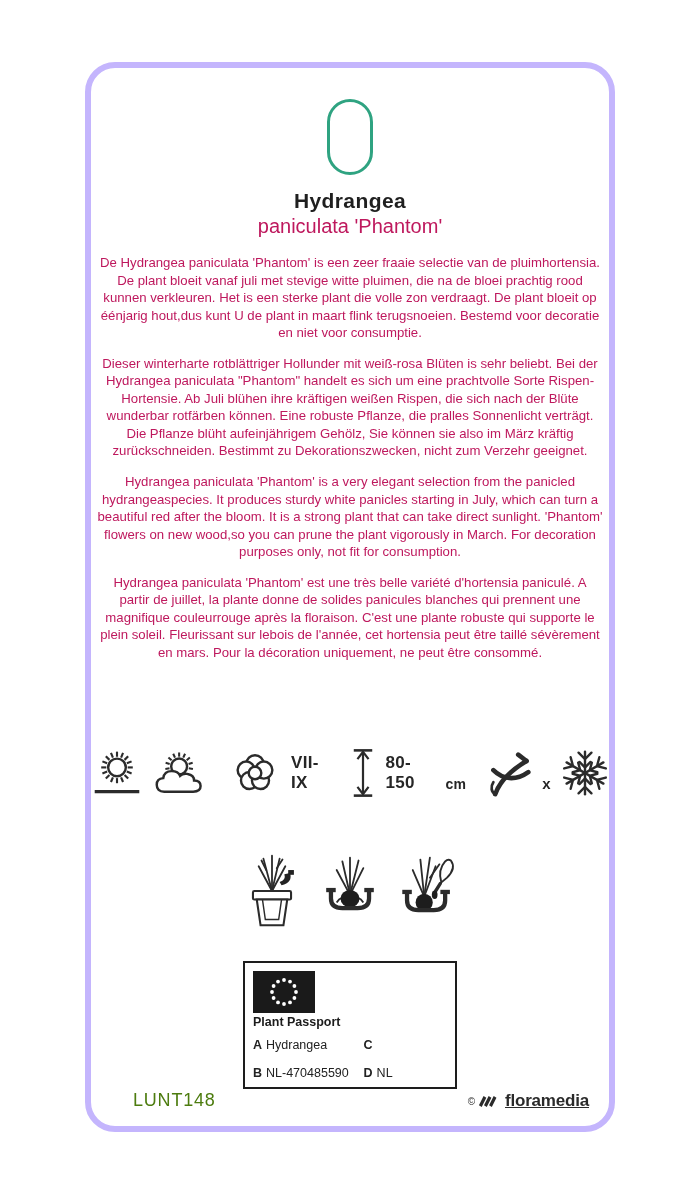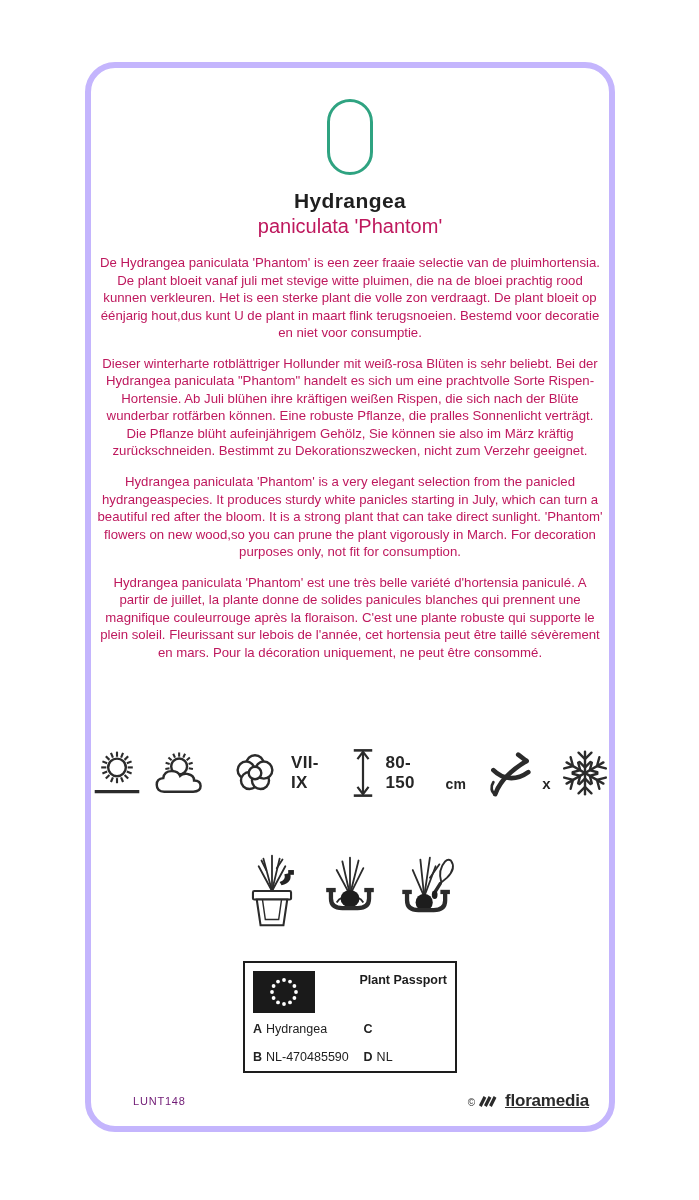--- a/index.html
+++ b/index.html
@@ -43,33 +43,33 @@
   .icon-label.mark{font-size:15px;padding-bottom:9px;}
   .gap-l{margin-left:10px;}
   .pots-row{
     margin-top:50px;display:flex;justify-content:center;
     align-items:flex-end;gap:16px;
   }
   .passport{
     width:214px;margin:30px auto 0;border:2px solid #1d1d1d;
     box-sizing:border-box;padding:8px 8px 7px 8px;background:#fff;
   }
-  .pp-top{display:flex;justify-content:space-between;align-items:flex-start;}
+  .pp-top{display:flex;justify-content:flex-start;align-items:flex-start;flex-direction:column;}
   .pp-title{font-weight:bold;font-size:12.5px;color:#1c1c1c;padding-top:2px;}
   .pp-grid{
     display:grid;grid-template-columns:57% 43%;
     grid-auto-flow:column;grid-template-rows:repeat(2,auto);
     margin-top:9px;font-size:12.5px;color:#222;row-gap:14px;
   }
   .pp-grid b{font-weight:bold;margin-right:4px;}
   .footer{
     position:absolute;left:42px;right:20px;bottom:15px;
     display:flex;justify-content:space-between;align-items:center;
   }
-  .code{font-size:11px;color:#701a75;letter-spacing:.8px;}
+  .code{font-size:18px;color:#4d7c0f;letter-spacing:.8px;}
   .brand{display:inline-flex;align-items:center;gap:3px;color:#2a2a2a;}
   .brand .copy{font-size:10px;position:relative;top:1px;}
   .brand .brand-name{font-weight:bold;font-size:17px;letter-spacing:-.2px;text-decoration:underline;}
   svg{display:block;}
 </style>
 </head>
 <body>
 
 <div class="card">
 

